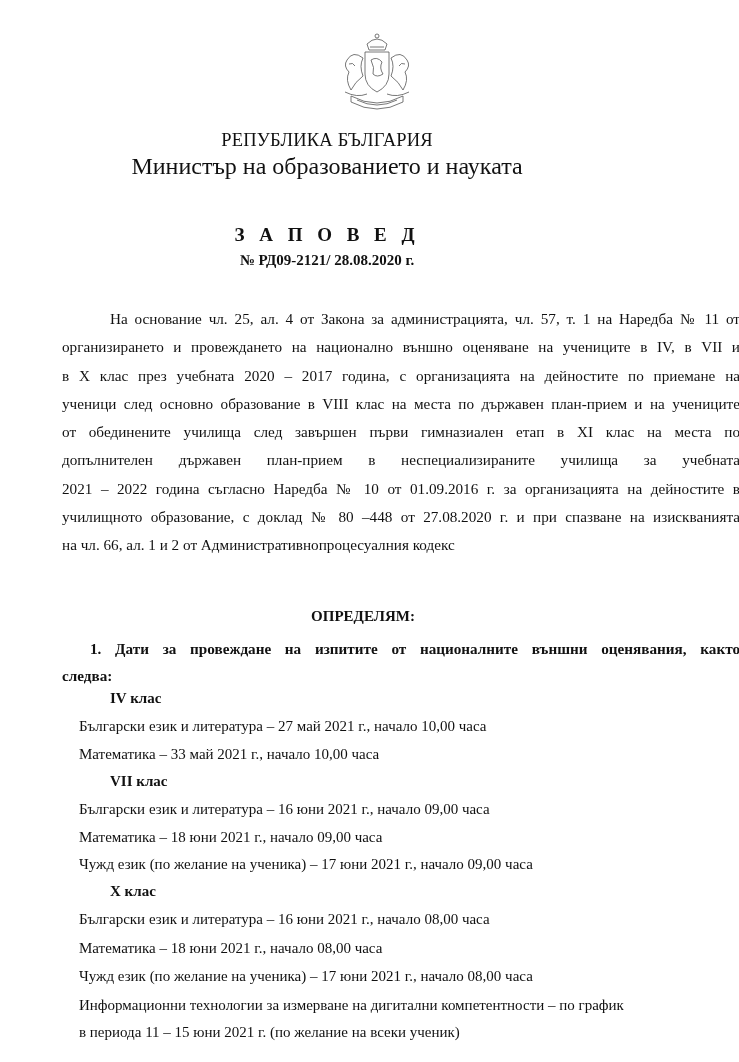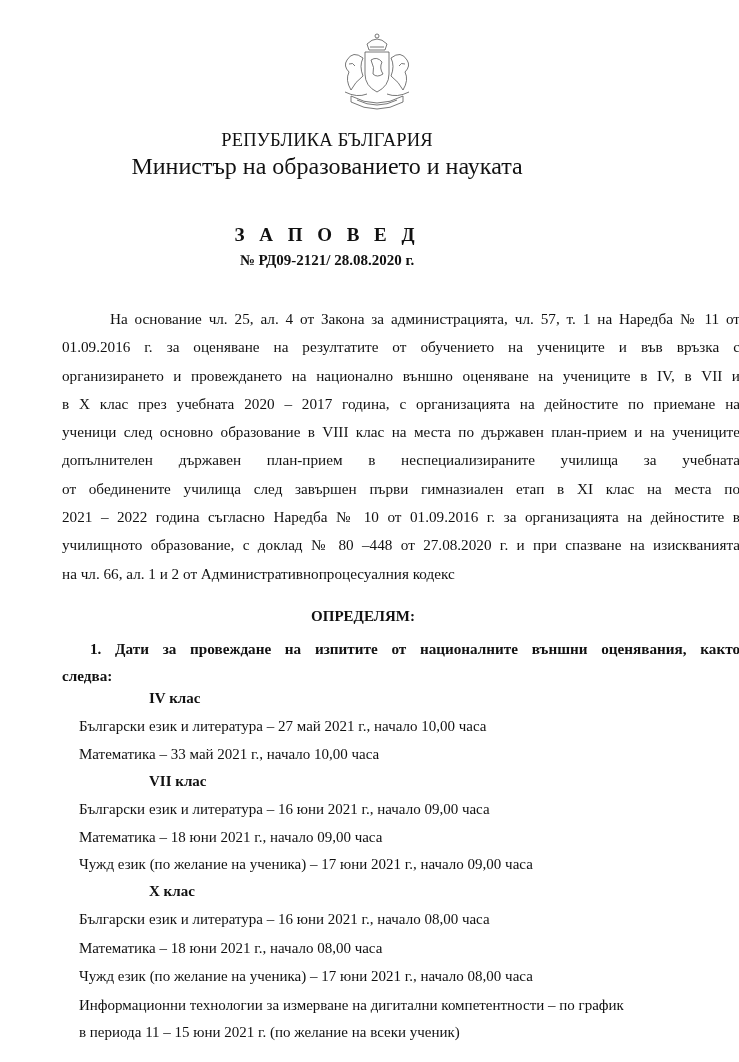--- a/index.html
+++ b/index.html
@@ -14,21 +14,21 @@
   .number { top: 252px; font-size: 15px; font-weight: bold; }
   .body-text { position: absolute; left: 62px; width: 678px; top: 305px;
                font-size: 15.2px; line-height: 28.3px; text-align: justify; }
   .body-text .line { display: block; text-align: justify; text-align-last: justify; height: 28.3px; white-space: nowrap; }
   .body-text .line.first { padding-left: 48px; }
   .body-text .line.last { text-align-last: left; }
   .decide { top: 608px; font-size: 15px; font-weight: bold; margin-left: 36px; }
   .item1 { position: absolute; left: 62px; width: 678px; top: 635px; font-size: 15.2px; font-weight: bold; line-height: 27px; }
   .item1 .l1 { display: block; padding-left: 28px; text-align: justify; text-align-last: justify; word-spacing: 2px; }
   .item1 .l2 { display: block; }
-  .cls { position: absolute; left: 110px; font-size: 15px; font-weight: bold; margin-left: 39px; }
+  .cls { position: absolute; left: 110px; font-size: 15px; font-weight: bold; }
   .exam { position: absolute; left: 79px; font-size: 15px; white-space: nowrap; }
 </style>
 </head>
 <body>
 
 <div class="page">
 
   <div class="emblem">
     <svg width="80" height="86" viewBox="0 0 80 86">
       <g fill="none" stroke="#555" stroke-width="0.8">
@@ -55,26 +55,25 @@
   </div>
 
   <div class="center hdr1">РЕПУБЛИКА БЪЛГАРИЯ</div>
   <div class="center hdr2">Министър на образованието и науката</div>
 
   <div class="center title">З А П О В Е Д</div>
   <div class="center number">№ РД09-2121/ 28.08.2020 г.</div>
 
   <div class="body-text">
     <span class="line first">На основание чл. 25, ал. 4 от Закона за администрацията, чл. 57, т. 1 на Наредба № 11 от</span>
-    <span class="line">01.09.2016 г. за оценяване на резултатите от обучението на учениците и във връзка с</span>
     <span class="line">организирането и провеждането на национално външно оценяване на учениците в IV, в VII и</span>
     <span class="line">в  X клас през учебната 2020 – 2017 година, с организацията на дейностите по приемане на</span>
     <span class="line">ученици след основно образование в VIII клас на места по държавен план-прием и на учениците</span>
+    <span class="line">от обединените училища след завършен първи гимназиален етап в XI клас на места по</span>
     <span class="line">допълнителен държавен план-прием в неспециализираните училища за учебната</span>
-    <span class="line">от обединените училища след завършен първи гимназиален етап в XI клас на места по</span>
     <span class="line">2021  –  2022  година съгласно Наредба № 10 от 01.09.2016 г. за организацията на дейностите в</span>
     <span class="line">училищното образование, с доклад № 80 –448 от 27.08.2020 г. и при спазване на изискванията</span>
     <span class="line last">на чл. 66, ал. 1 и 2 от Административнопроцесуалния кодекс</span>
   </div>
 
   <div class="center decide">ОПРЕДЕЛЯМ:</div>
 
   <div class="item1">
     <span class="l1">1. Дати за провеждане на изпитите от националните външни оценявания, както</span>
     <span class="l2">следва:</span>

